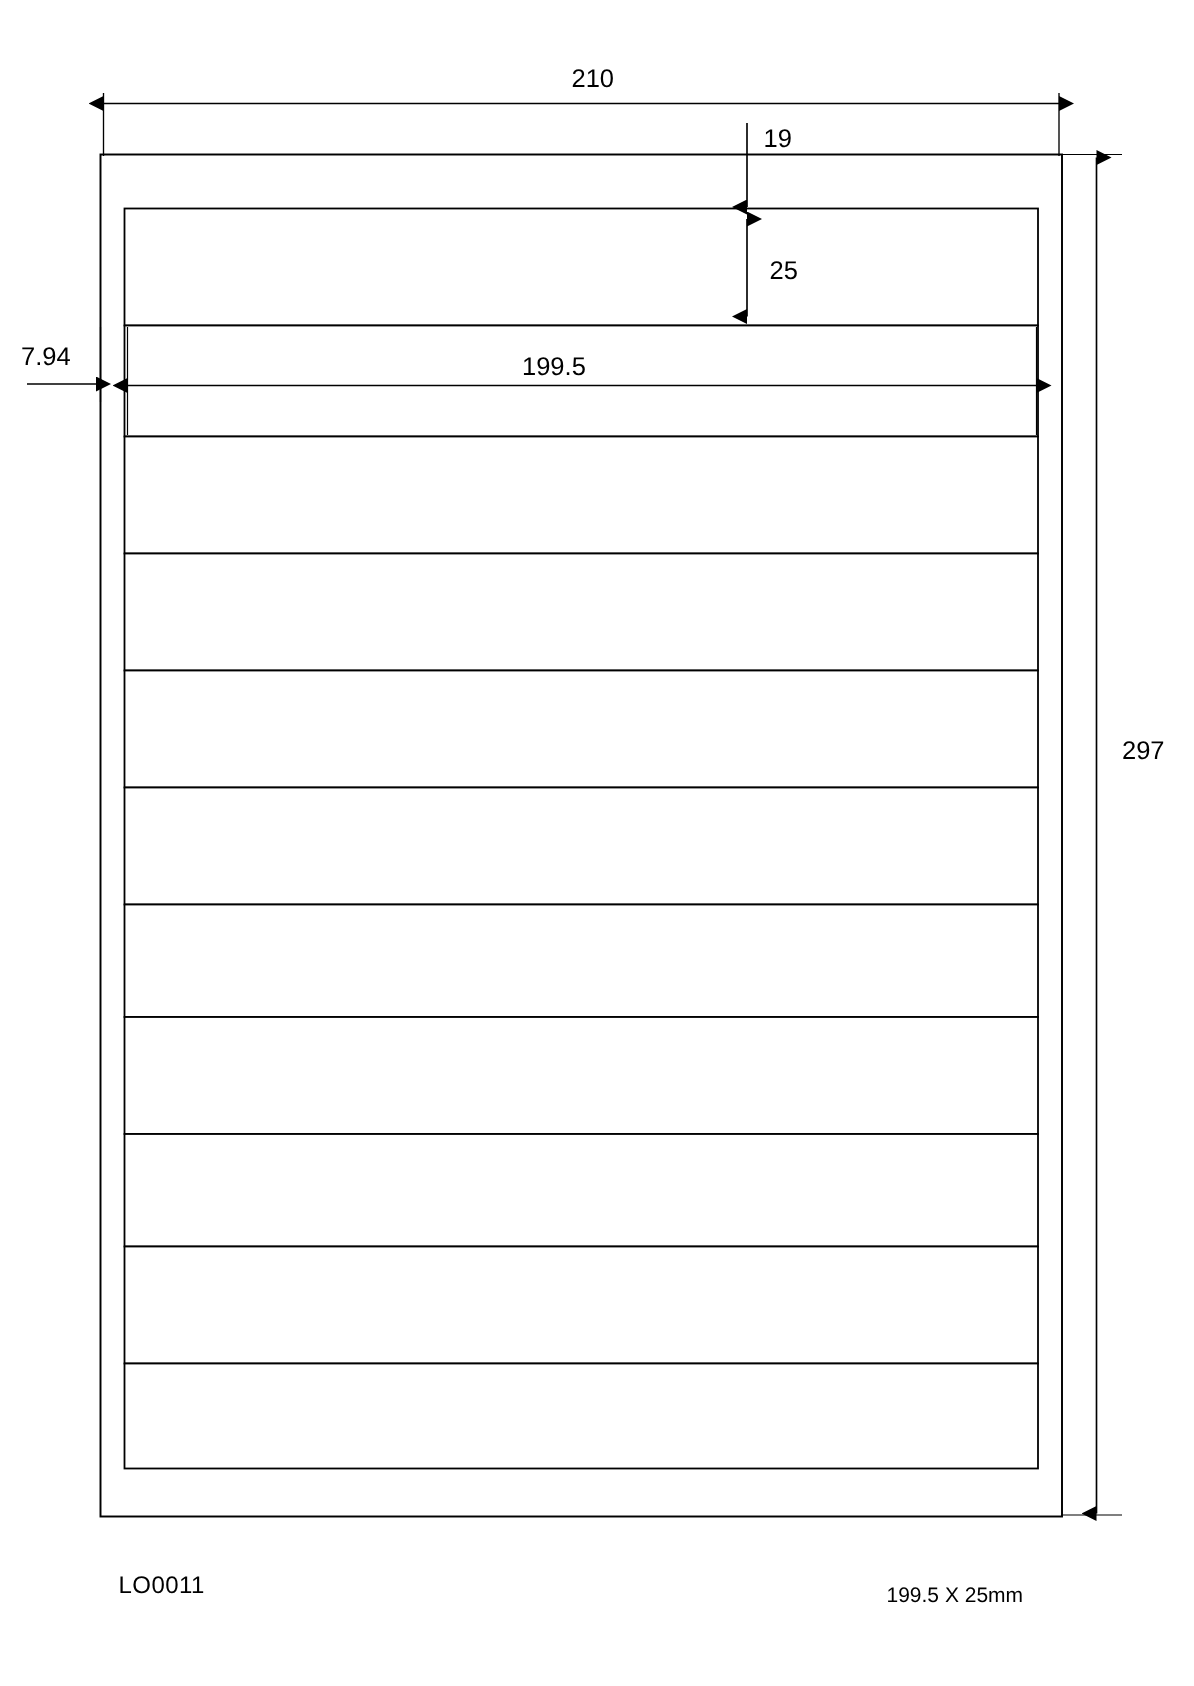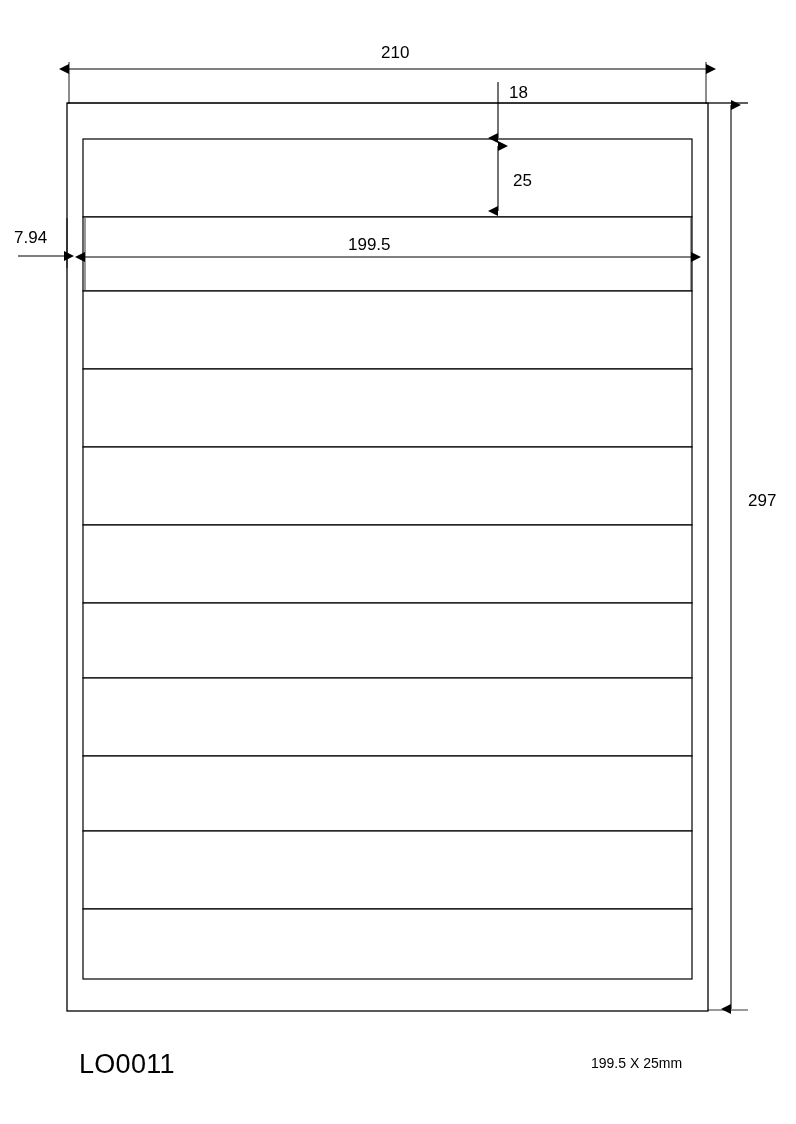--- a/index.html
+++ b/index.html
@@ -40,21 +40,21 @@
   .lbl-210  { left: 381px; top: 44px; }
   .lbl-11   { left: 509px; top: 84px; }
   .lbl-25   { left: 513px; top: 172px; }
   .lbl-525  { left: 14px;  top: 229px; }
   .lbl-1995 { left: 348px; top: 236px; }
   .lbl-297  { left: 748px; top: 492px; }
   .lbl-code {
     position: absolute;
     left: 79px;
     top: 1049px;
-    font-size: 27px;
+    font-size: 16px;
     letter-spacing: 0.3px;
   }
   .lbl-size {
     position: absolute;
     left: 591px;
     top: 1055px;
     font-size: 14px;
   }
 </style>
 </head>
@@ -121,21 +121,21 @@
     </g>
 
     <g>
       <line x1="731" y1="105" x2="731" y2="1009" stroke="#000" stroke-width="1.1" marker-start="url(#arrU)" marker-end="url(#arrD)"></line>
       <line x1="708" y1="103" x2="748" y2="103" stroke="#000" stroke-width="0.8"></line>
       <line x1="708" y1="1010" x2="748" y2="1010" stroke="#000" stroke-width="0.8"></line>
     </g>
   </svg>
 
   <div class="lbl lbl-210">210</div>
-  <div class="lbl lbl-11">18</div>
+  <div class="lbl lbl-11">19</div>
   <div class="lbl lbl-25">25</div>
   <div class="lbl lbl-525">7.94</div>
   <div class="lbl lbl-1995">199.5</div>
   <div class="lbl lbl-297">297</div>
 
   <div class="lbl-code">LO0011</div>
   <div class="lbl-size">199.5 X 25mm</div>
 
 </div>
 

